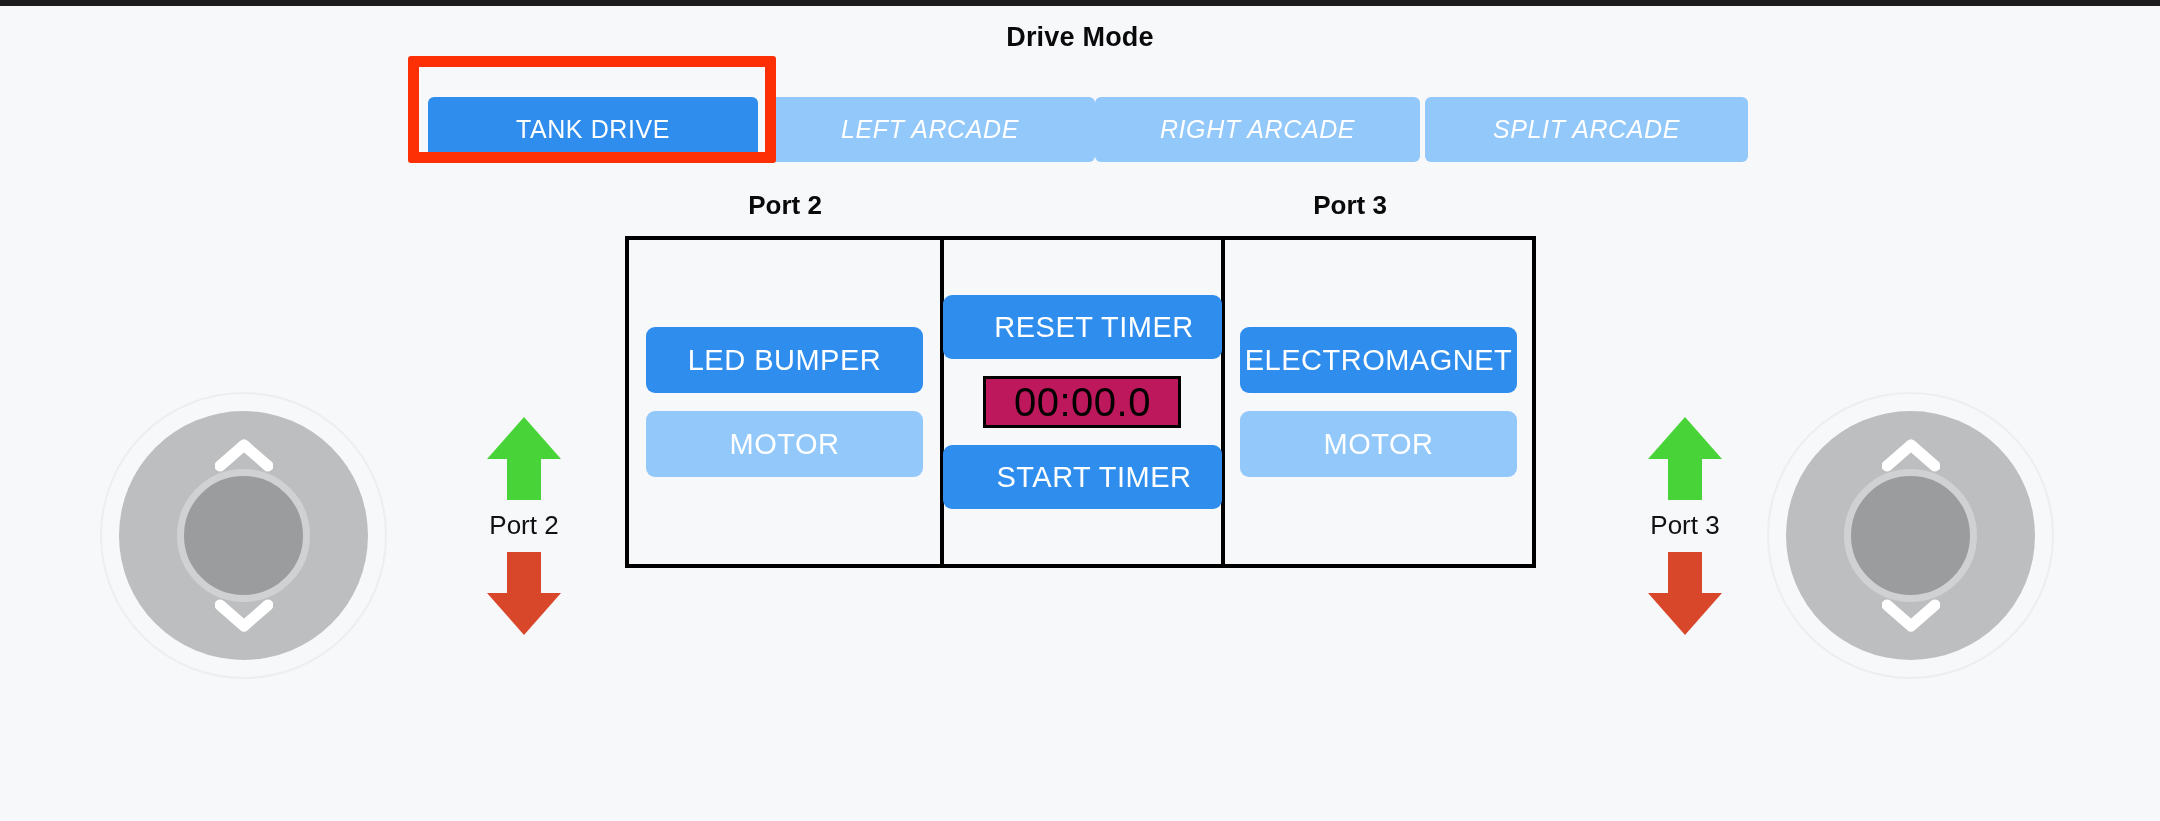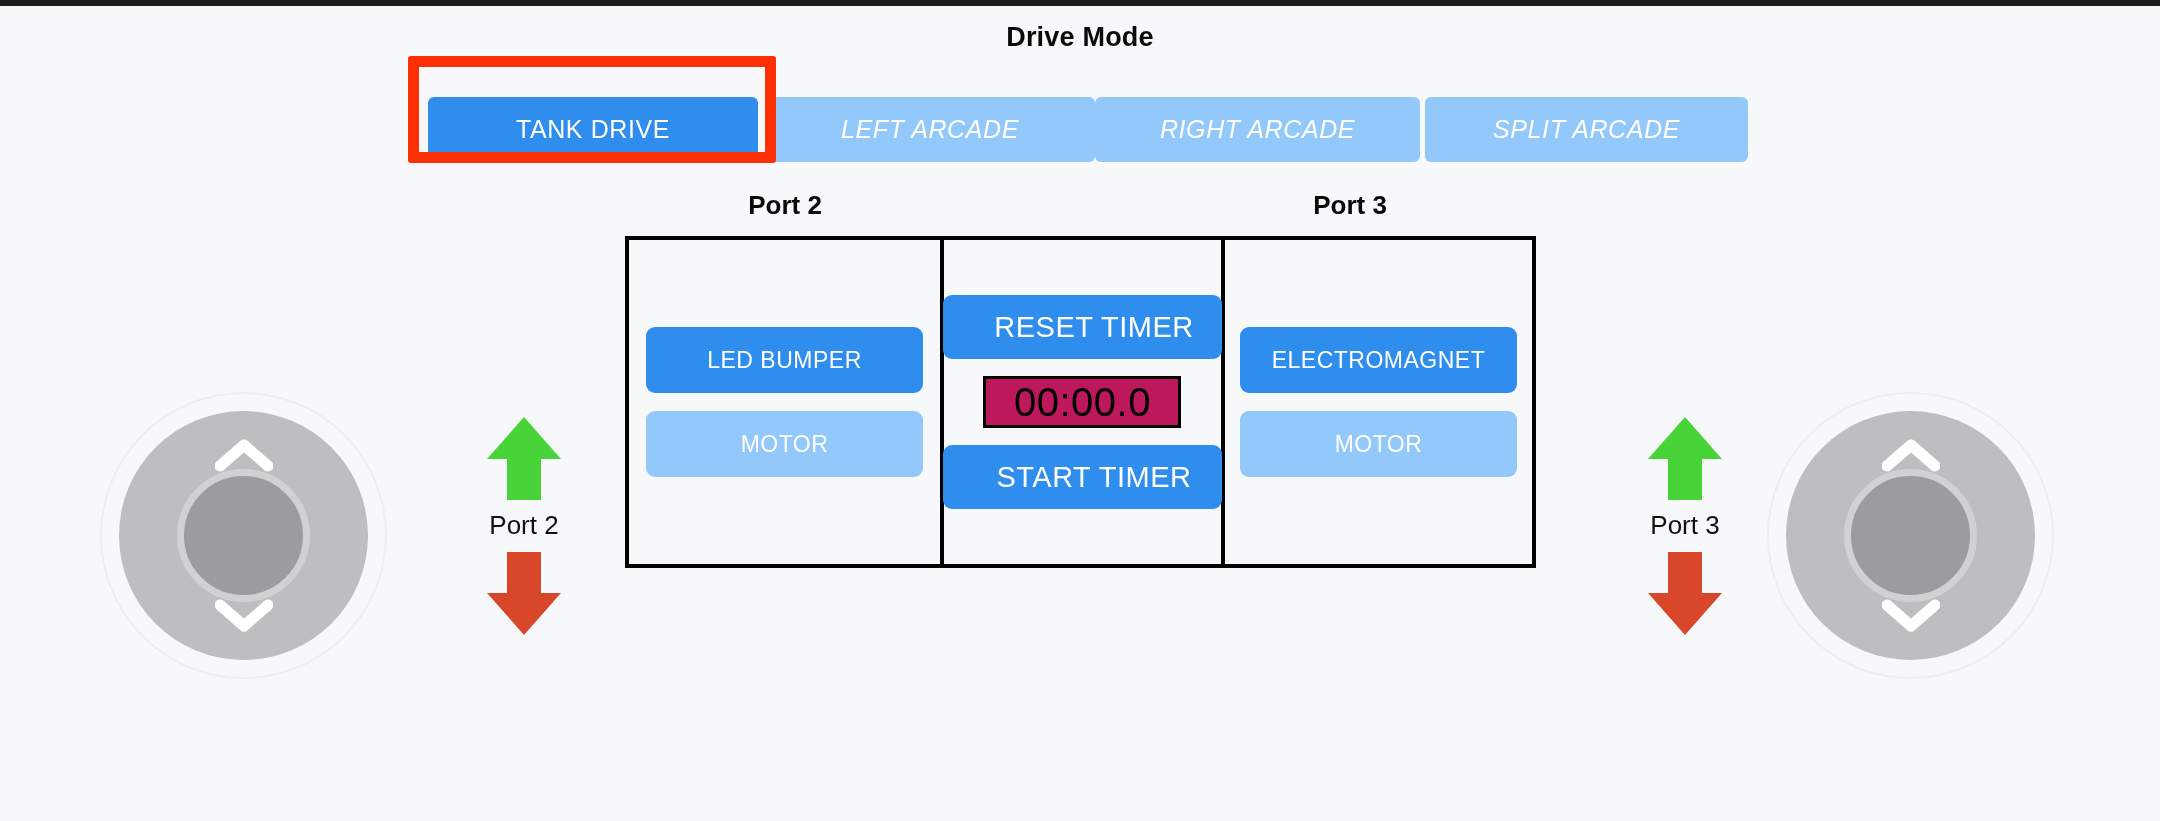--- a/index.html
+++ b/index.html
@@ -108,21 +108,21 @@
   }
   #col-port2 { width: 313px; }
   #col-timer { width: 285px; border-left: 4px solid #000; border-right: 4px solid #000; }
   #col-port3 { width: 309px; }
 
   .panel-btn {
     width: 277px;
     height: 66px;
     border-radius: 9px;
     color: #ffffff;
-    font-size: 23px;
+    font-size: 29px;
     letter-spacing: .5px;
     display: flex;
     align-items: center;
     justify-content: center;
     box-sizing: border-box;
     user-select: none;
   }
   .panel-btn.primary { background: #2f8ded; }
   .panel-btn.muted   { background: #92c8fa; }
   #col-port2 .panel-btn, #col-port3 .panel-btn { width: 277px; }

